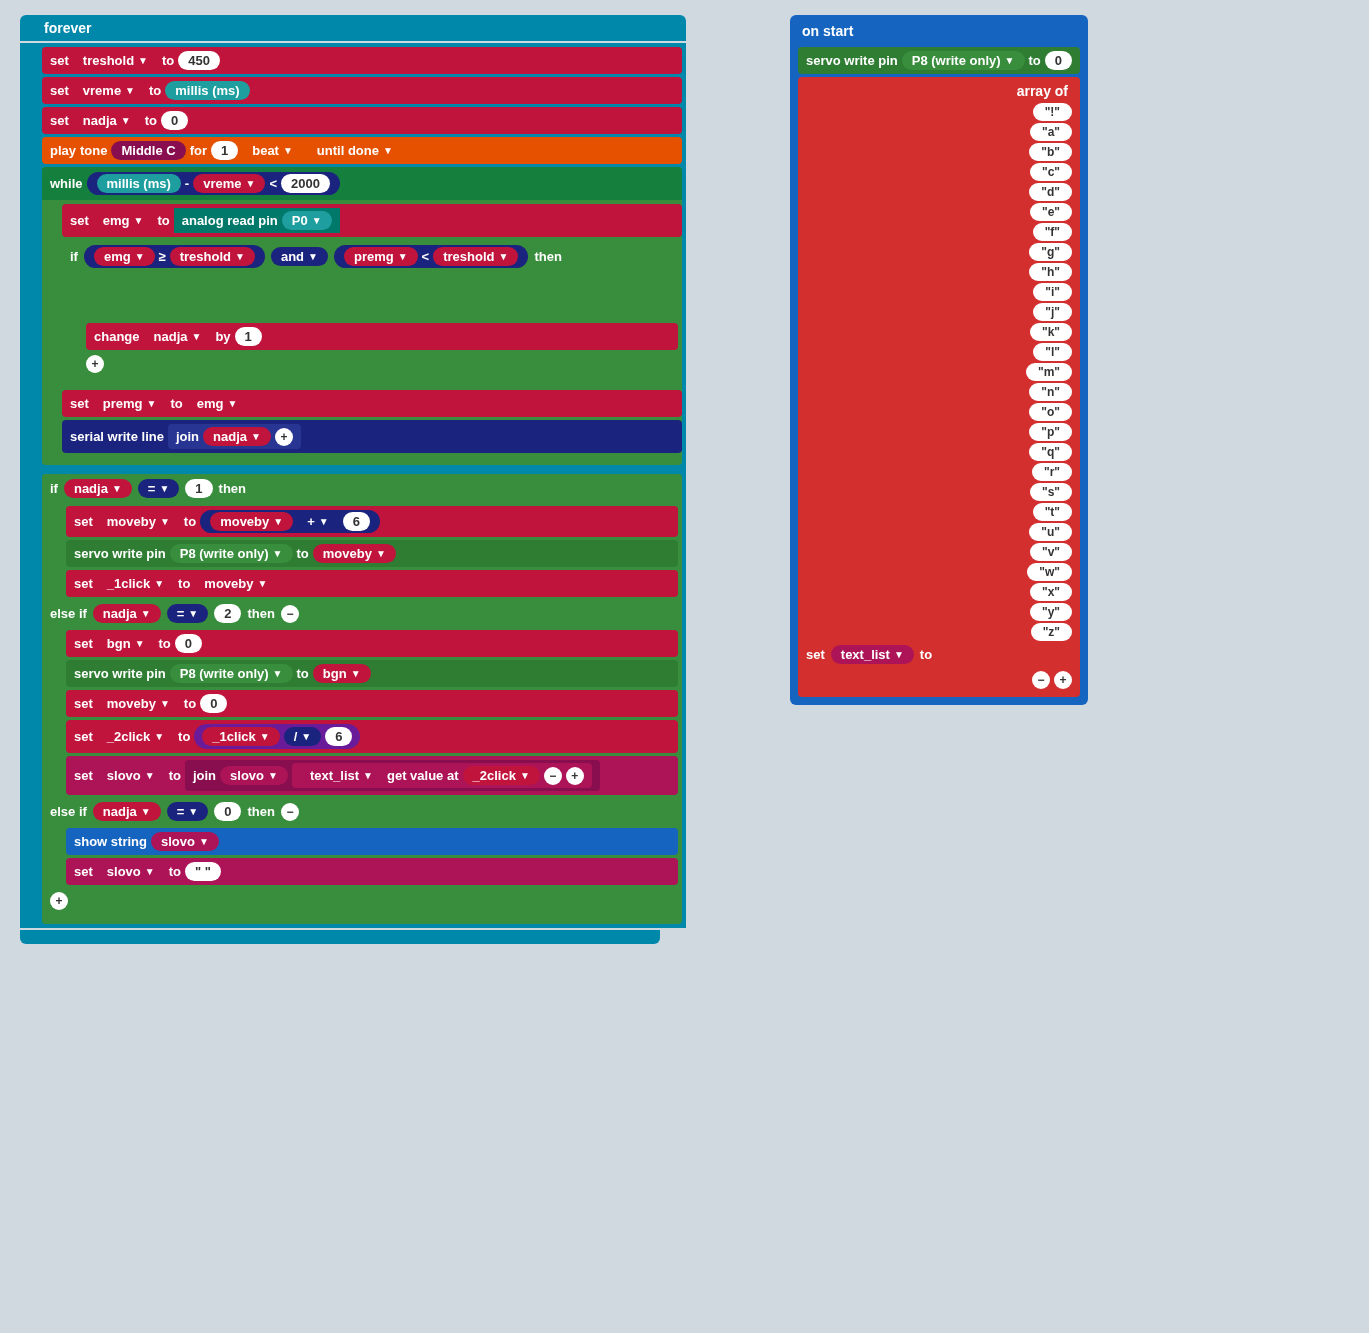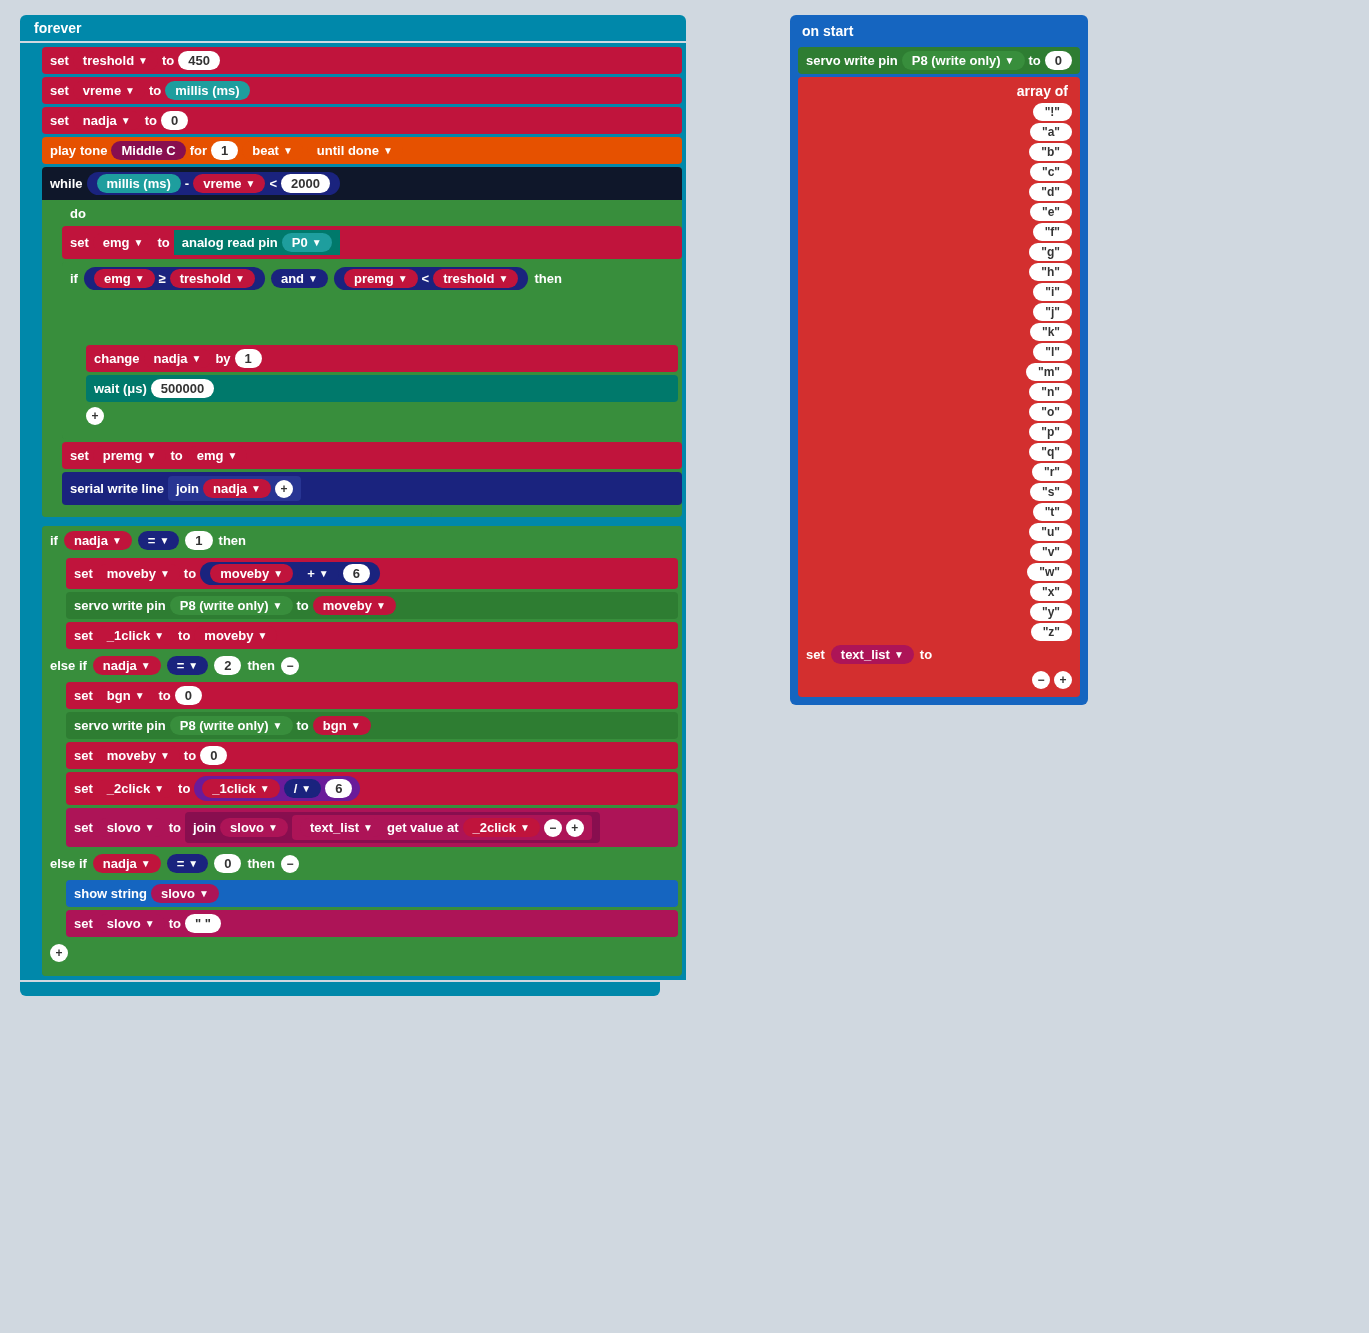--- a/index.html
+++ b/index.html
@@ -184,21 +184,21 @@
       gap: 4px;
       flex-wrap: wrap;
     }
   </style>
 </head>
 <body>
 
 <div class="workspace">
 
   <div class="block-container" style="left:20px; top:15px;">
-    <div style="background:#0088aa; border-radius:6px 6px 0 0; padding:5px 14px; color:white; font-weight:bold; font-size:14px;">forever</div>
+    <div style="background:#0088aa; border-radius:6px 6px 0 0; padding:5px 24px; color:white; font-weight:bold; font-size:14px;">forever</div>
 
     <div style="background:#0088aa; padding:4px 4px 4px 22px; display:flex; flex-direction:column; gap:3px;">
 
       <div class="row block c-crimson">
         <span>set</span>
         <span class="oval oval-crimson dd-arrow">treshold</span>
         <span>to</span>
         <span class="oval-white">450</span>
       </div>
 
@@ -220,33 +220,32 @@
         <span>play</span>
         <span>tone</span>
         <span class="oval oval-maroon">Middle C</span>
         <span>for</span>
         <span class="oval-white">1</span>
         <span class="oval oval-orange dd-arrow">beat</span>
         <span class="oval oval-orange dd-arrow">until done</span>
       </div>
 
       <div style="background:#388e3c; border-radius:4px; display:flex; flex-direction:column; gap:2px;">
-        <div class="row" style="background:#0f172a; border-radius:4px 4px 0 0; padding:5px 8px; ">
+        <div class="row" style="background:#15803d; border-radius:4px 4px 0 0; padding:5px 8px; ">
           <span style="color:white;font-weight:bold;">while</span>
           <span class="oval oval-dark" style="gap:4px; display:inline-flex; align-items:center;">
             <span class="oval oval-teal">millis (ms)</span>
             <span>-</span>
             <span class="oval oval-crimson dd-arrow">vreme</span>
             <span>&lt;</span>
             <span class="oval-white">2000</span>
           </span>
         </div>
 
         <div style="margin-left:20px; display:flex; flex-direction:column; gap:3px; padding:2px 0;">
-          <div style="color:white;font-weight:bold;padding:2px 8px;">do</div>
 
           <div class="row block c-crimson">
             <span>set</span>
             <span class="oval oval-crimson dd-arrow">emg</span>
             <span>to</span>
             <span style="background:#00796b; border-radius:0; padding:3px 8px; color:white; font-weight:bold; display:inline-flex; gap:4px; align-items:center;">
               <span>analog read pin</span>
               <span class="oval oval-teal dd-arrow">P0</span>
             </span>
           </div>
@@ -270,24 +269,20 @@
 
             <div style="margin-left:20px; display:flex; flex-direction:column; gap:3px; padding:2px 4px;margin-top:48px;">
 
               <div class="row block c-crimson">
                 <span>change</span>
                 <span class="oval oval-crimson dd-arrow">nadja</span>
                 <span>by</span>
                 <span class="oval-white">1</span>
               </div>
 
-              <div class="row block" style="background:#00796b;">
-                <span>wait (μs)</span>
-                <span class="oval-white">500000</span>
-              </div>
 
               <div class="row" style="padding:2px 0;">
                 <button class="plus-btn">+</button>
               </div>
             </div>
             <div style="background:#388e3c; height:10px; border-radius:0 0 4px 4px; width:620px;"></div>
           </div>
 
           <div class="row block c-crimson">
             <span>set</span>

